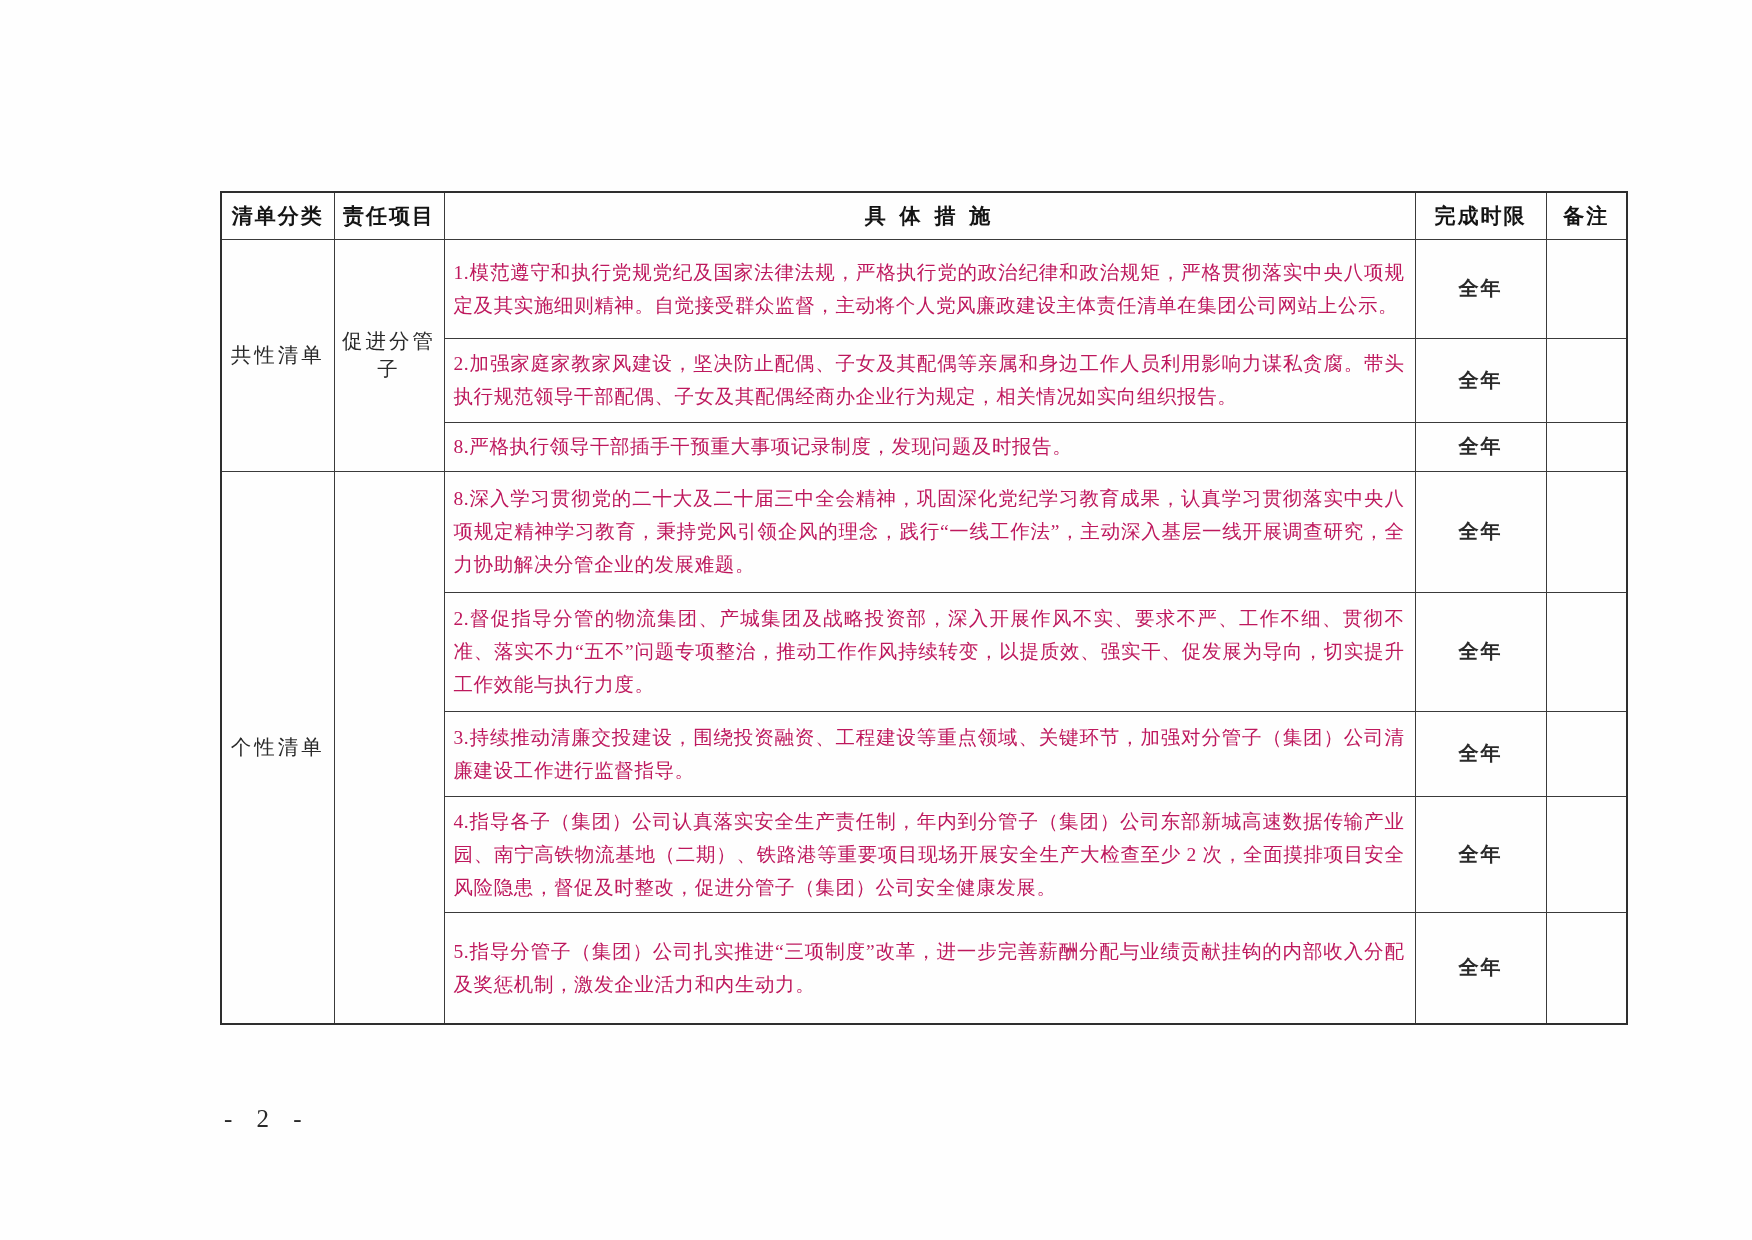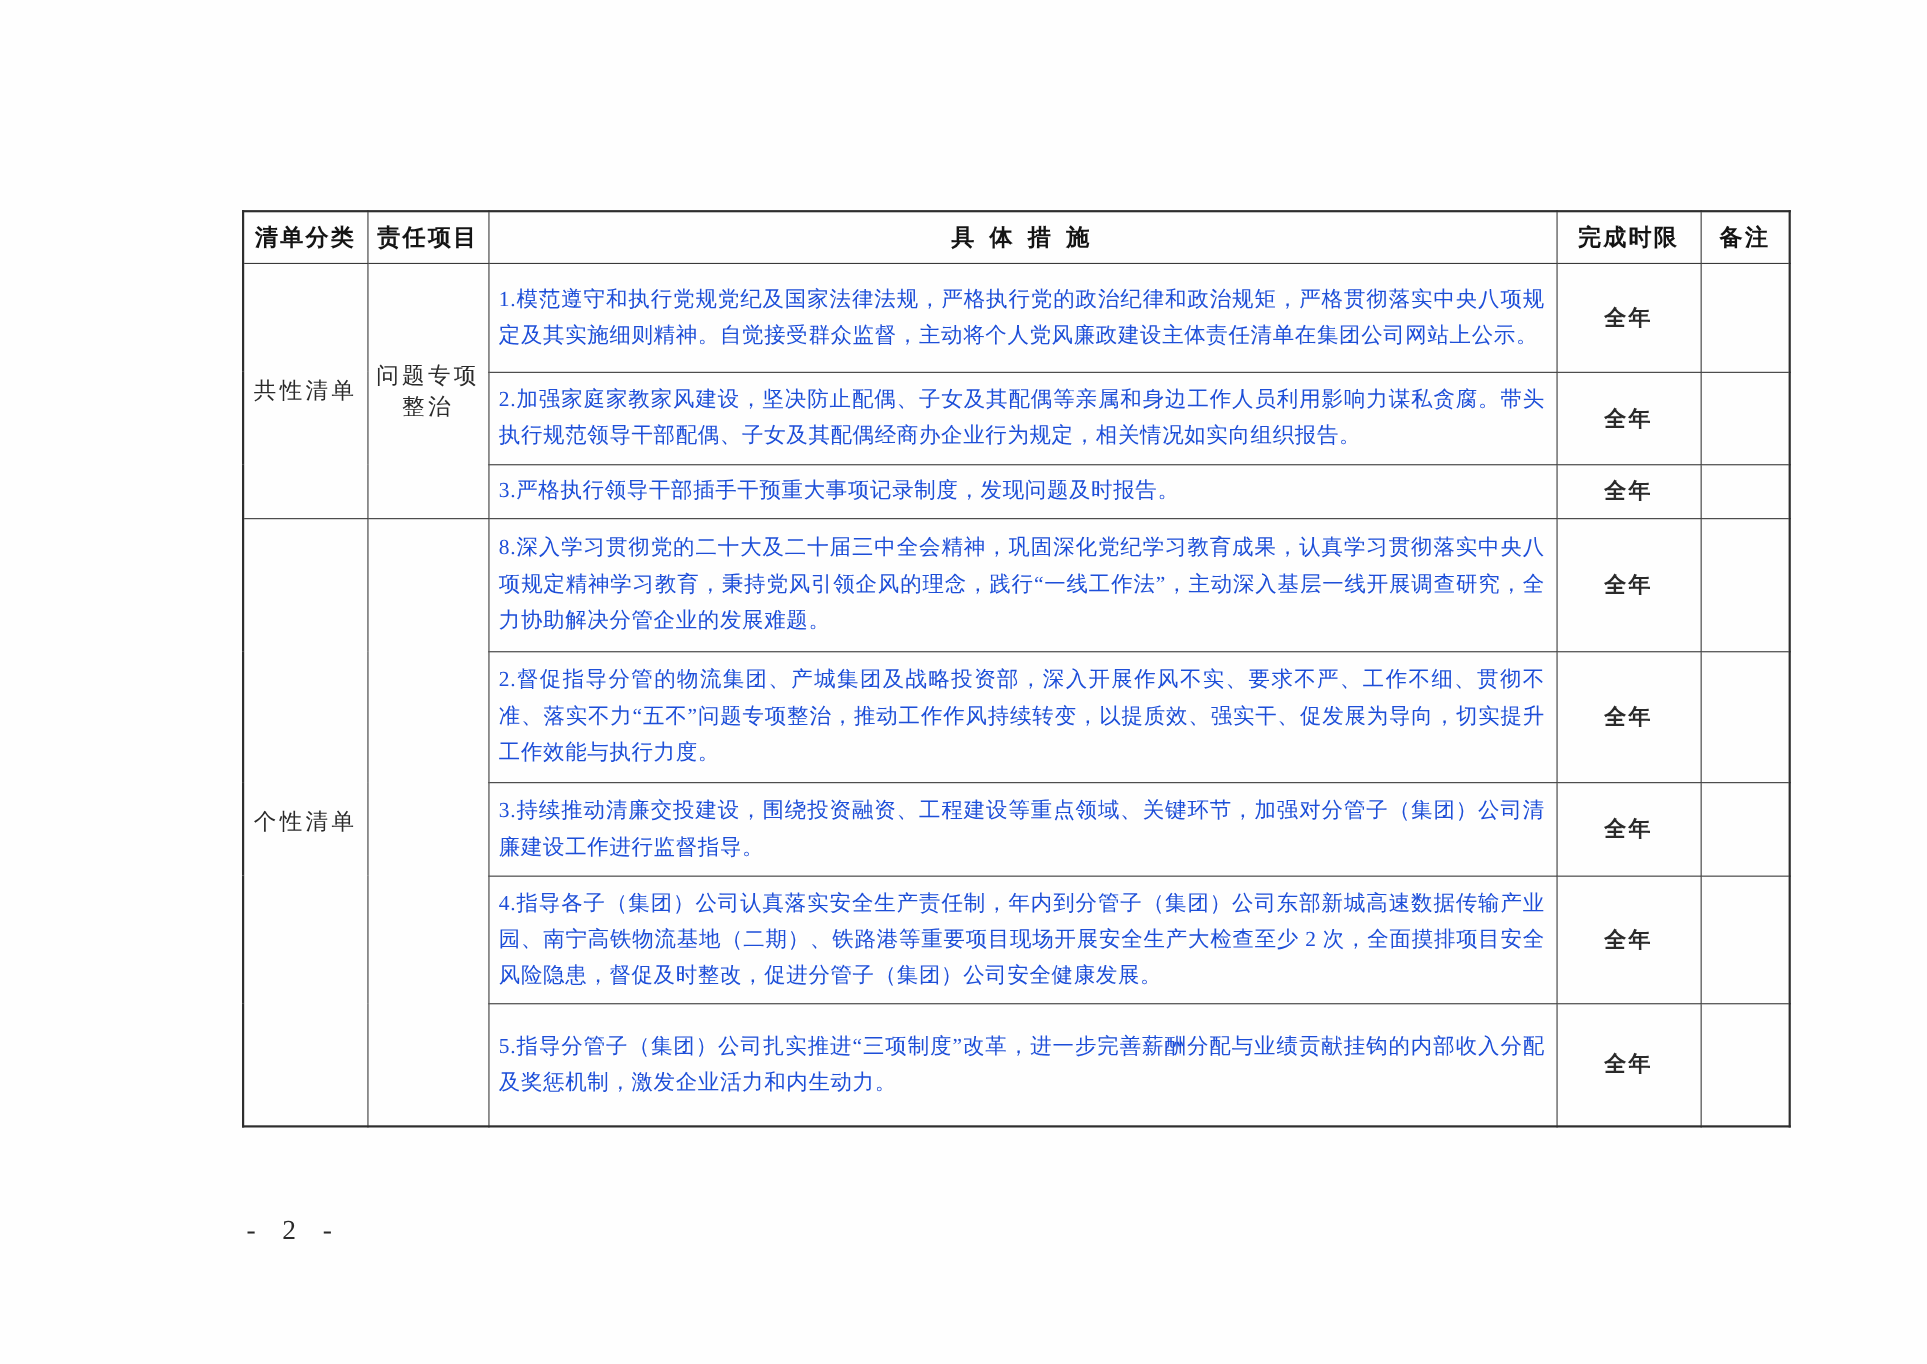--- a/index.html
+++ b/index.html
@@ -52,21 +52,21 @@
     color: #2a2a2a;
     padding: 2px;
   }
   td.measure {
     font-size: 19.5px;
     line-height: 33px;
     letter-spacing: 0.6px;
     text-align: justify;
     text-align-last: left;
     vertical-align: middle;
-    color: #1d4ed8;
+    color: #be185d;
     padding: 5px 10px 5px 9px;
   }
   td.deadline {
     font-size: 20px;
     letter-spacing: 2px;
     text-align: center;
     vertical-align: middle;
     color: #2a2a2a;
     font-weight: bold;
   }
@@ -102,32 +102,32 @@
         <th>清单分类</th>
         <th>责任项目</th>
         <th class="measures-hd">具 体 措 施</th>
         <th>完成时限</th>
         <th>备注</th>
       </tr>
     </thead>
     <tbody>
         <tr style="height: 99px;">
           <td class="cat" rowspan="3">共性清单</td>
-          <td class="cat" rowspan="3">问题专项整治</td>
+          <td class="cat" rowspan="3">促进分管子</td>
           <td class="measure">1.模范遵守和执行党规党纪及国家法律法规，严格执行党的政治纪律和政治规矩，严格贯彻落实中央八项规定及其实施细则精神。自觉接受群众监督，主动将个人党风廉政建设主体责任清单在集团公司网站上公示。</td>
           <td class="deadline">全年</td>
           <td class="remark"></td>
         </tr>
         <tr style="height: 84px;">
           <td class="measure">2.加强家庭家教家风建设，坚决防止配偶、子女及其配偶等亲属和身边工作人员利用影响力谋私贪腐。带头执行规范领导干部配偶、子女及其配偶经商办企业行为规定，相关情况如实向组织报告。</td>
           <td class="deadline">全年</td>
           <td class="remark"></td>
         </tr>
         <tr style="height: 49px;">
-          <td class="measure">3.严格执行领导干部插手干预重大事项记录制度，发现问题及时报告。</td>
+          <td class="measure">8.严格执行领导干部插手干预重大事项记录制度，发现问题及时报告。</td>
           <td class="deadline">全年</td>
           <td class="remark"></td>
         </tr>
         <tr style="height: 121px;">
           <td class="cat" rowspan="5">个性清单</td>
           <td class="cat" rowspan="5"></td>
           <td class="measure">8.深入学习贯彻党的二十大及二十届三中全会精神，巩固深化党纪学习教育成果，认真学习贯彻落实中央八项规定精神学习教育，秉持党风引领企风的理念，践行“一线工作法”，主动深入基层一线开展调查研究，全力协助解决分管企业的发展难题。</td>
           <td class="deadline">全年</td>
           <td class="remark"></td>
         </tr>

